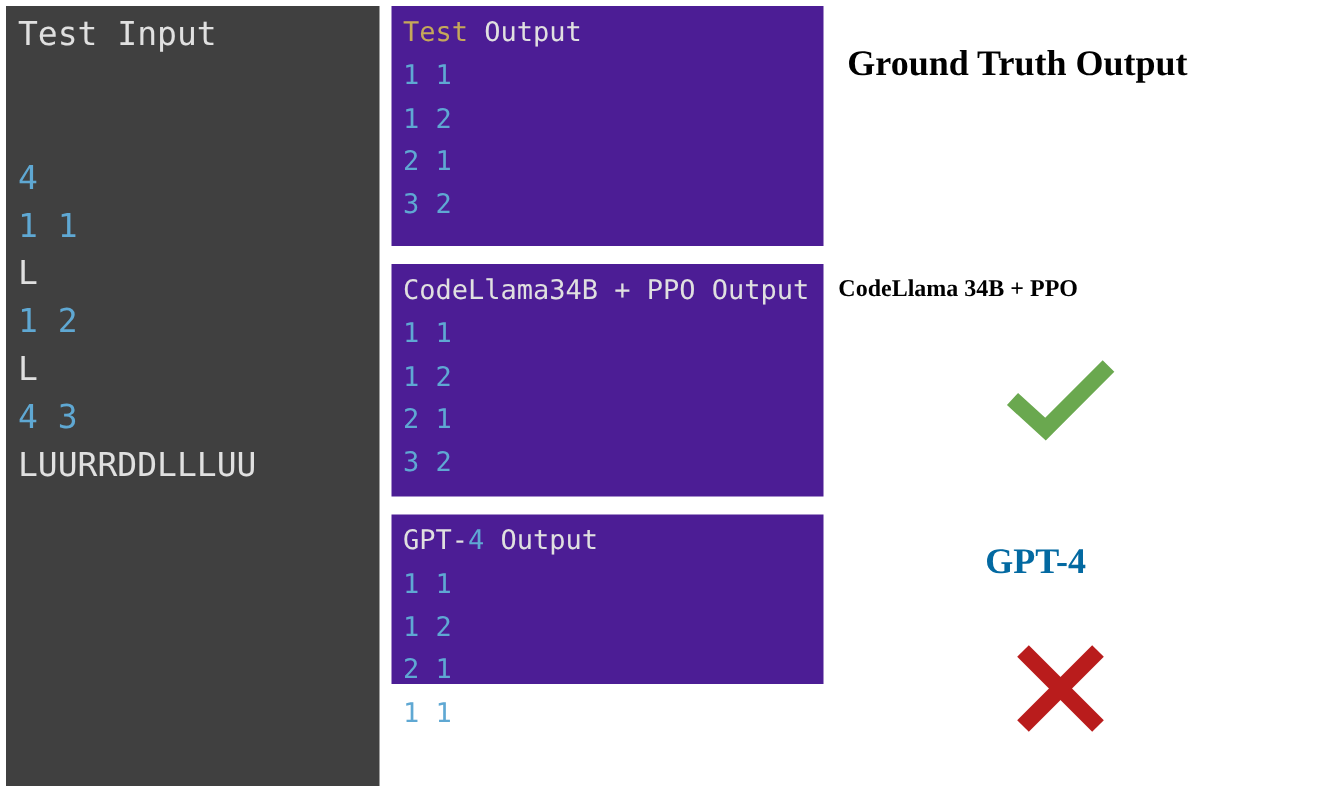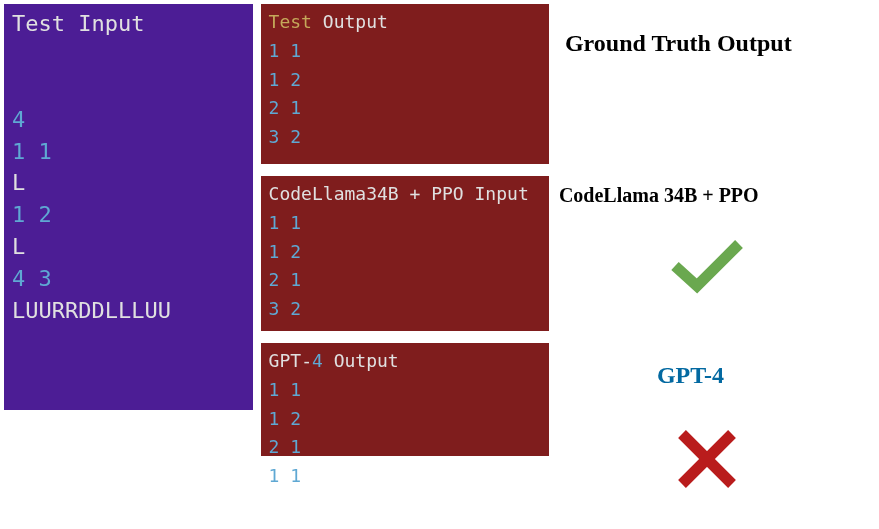--- a/index.html
+++ b/index.html
@@ -9,33 +9,33 @@
       width: 879px;
       height: 529px;
       position: relative;
     }
     .container {
       display: flex;
       gap: 8px;
       padding: 4px;
     }
     .left-panel {
-      background: #4c1d95;
+      background: #404040;
       width: 250px;
-      height: 406px;
+      height: 520px;
       padding: 4px 8px;
     }
     .right-column {
       display: flex;
       flex-direction: column;
       gap: 12px;
       width: 290px;
     }
     .code-box {
-      background: #7f1d1d;
+      background: #4c1d95;
       padding: 4px 8px;
     }
     .box-gt { height: 160px; }
     .box-cl { height: 155px; }
     .box-gpt { height: 113px; }
     .labels-column {
       display: flex;
       flex-direction: column;
       width: 320px;
       position: relative;
@@ -46,21 +46,21 @@
       font-size: 24px;
       color: #000;
       position: absolute;
       top: 6px;
       left: 8px;
       margin-top: 20px;
     }
     .label-cl {
       font-family: Georgia, 'Times New Roman', serif;
       font-weight: bold;
-      font-size: 20px;
+      font-size: 16px;
       color: #000;
       position: absolute;
       top: 180px;
       left: 2px;
       white-space: nowrap;
     }
     .label-gpt {
       font-family: Georgia, 'Times New Roman', serif;
       font-weight: bold;
       font-size: 24px;
@@ -123,21 +123,21 @@
       <div class="header-line"><span class="t-yellow">Test</span><span class="t-white"> Output</span></div>
       <div>
           <div class="small-line"><span class="t-cyan">1 1</span></div>
           <div class="small-line"><span class="t-cyan">1 2</span></div>
           <div class="small-line"><span class="t-cyan">2 1</span></div>
           <div class="small-line"><span class="t-cyan">3 2</span></div>
         </div>
     </div>
 
     <div class="code-box box-cl">
-      <div class="header-line"><span class="t-white">CodeLlama34B </span><span class="t-white">+</span><span class="t-white"> PPO Input</span></div>
+      <div class="header-line"><span class="t-white">CodeLlama34B </span><span class="t-white">+</span><span class="t-white"> PPO Output</span></div>
       <div>
           <div class="small-line"><span class="t-cyan">1 1</span></div>
           <div class="small-line"><span class="t-cyan">1 2</span></div>
           <div class="small-line"><span class="t-cyan">2 1</span></div>
           <div class="small-line"><span class="t-cyan">3 2</span></div>
         </div>
     </div>
 
     <div class="code-box box-gpt">
       <div class="header-line"><span class="t-white">GPT</span><span class="t-white">-</span><span class="t-cyan">4</span><span class="t-white"> Output</span></div>

